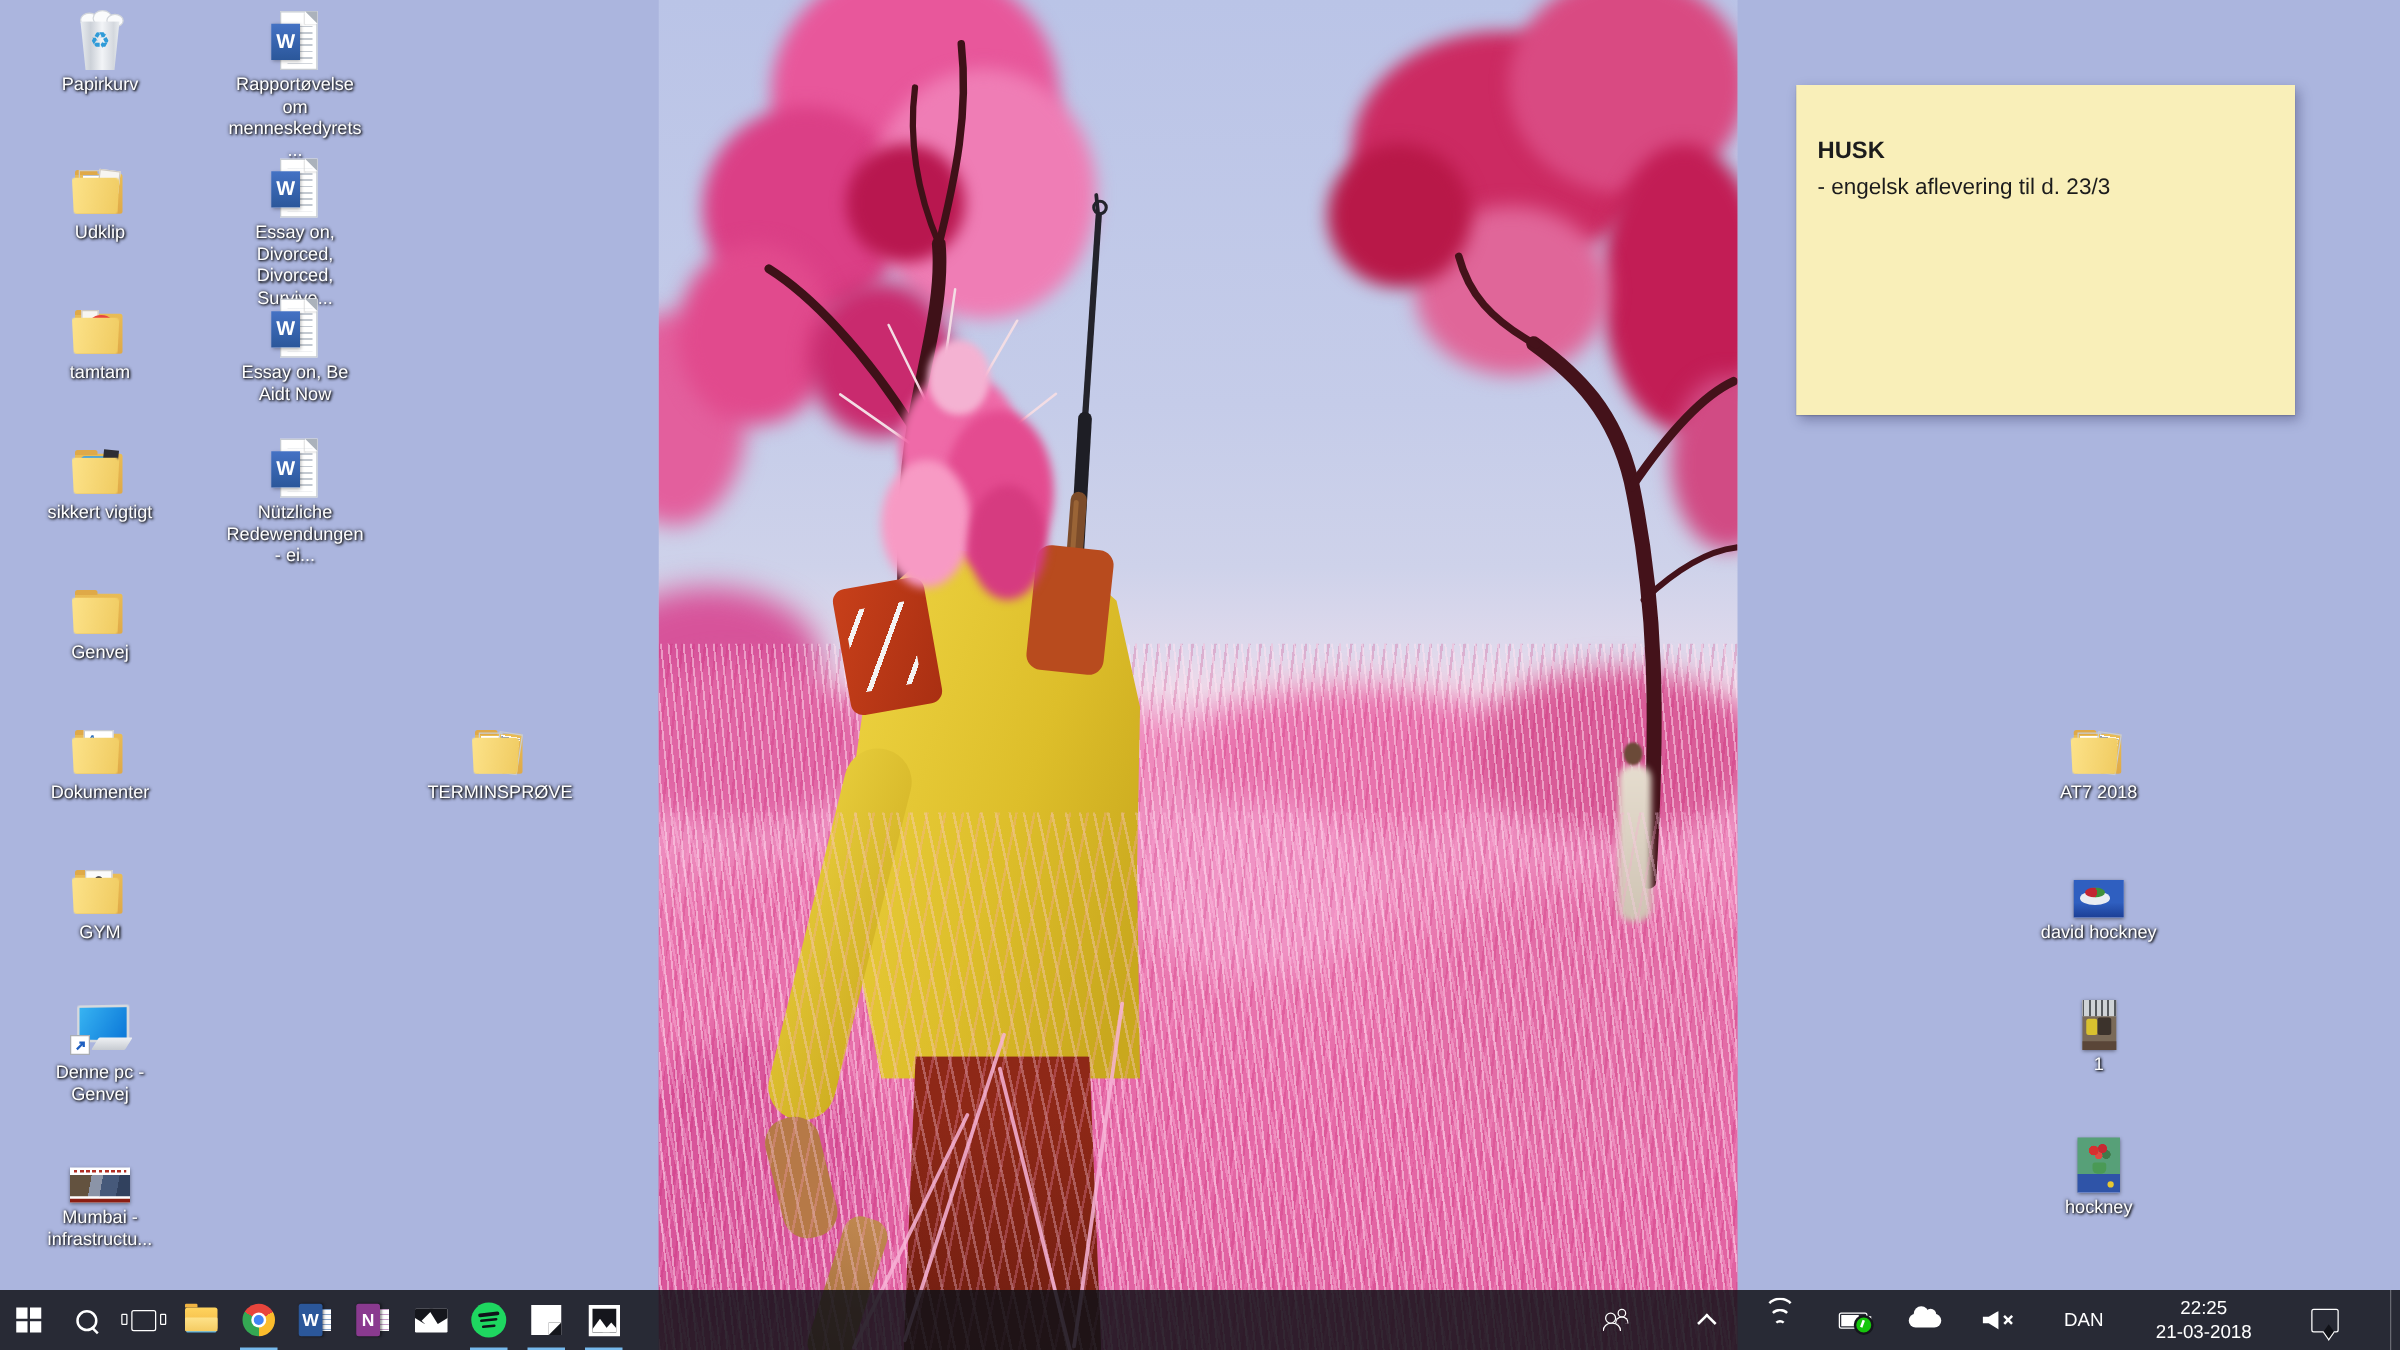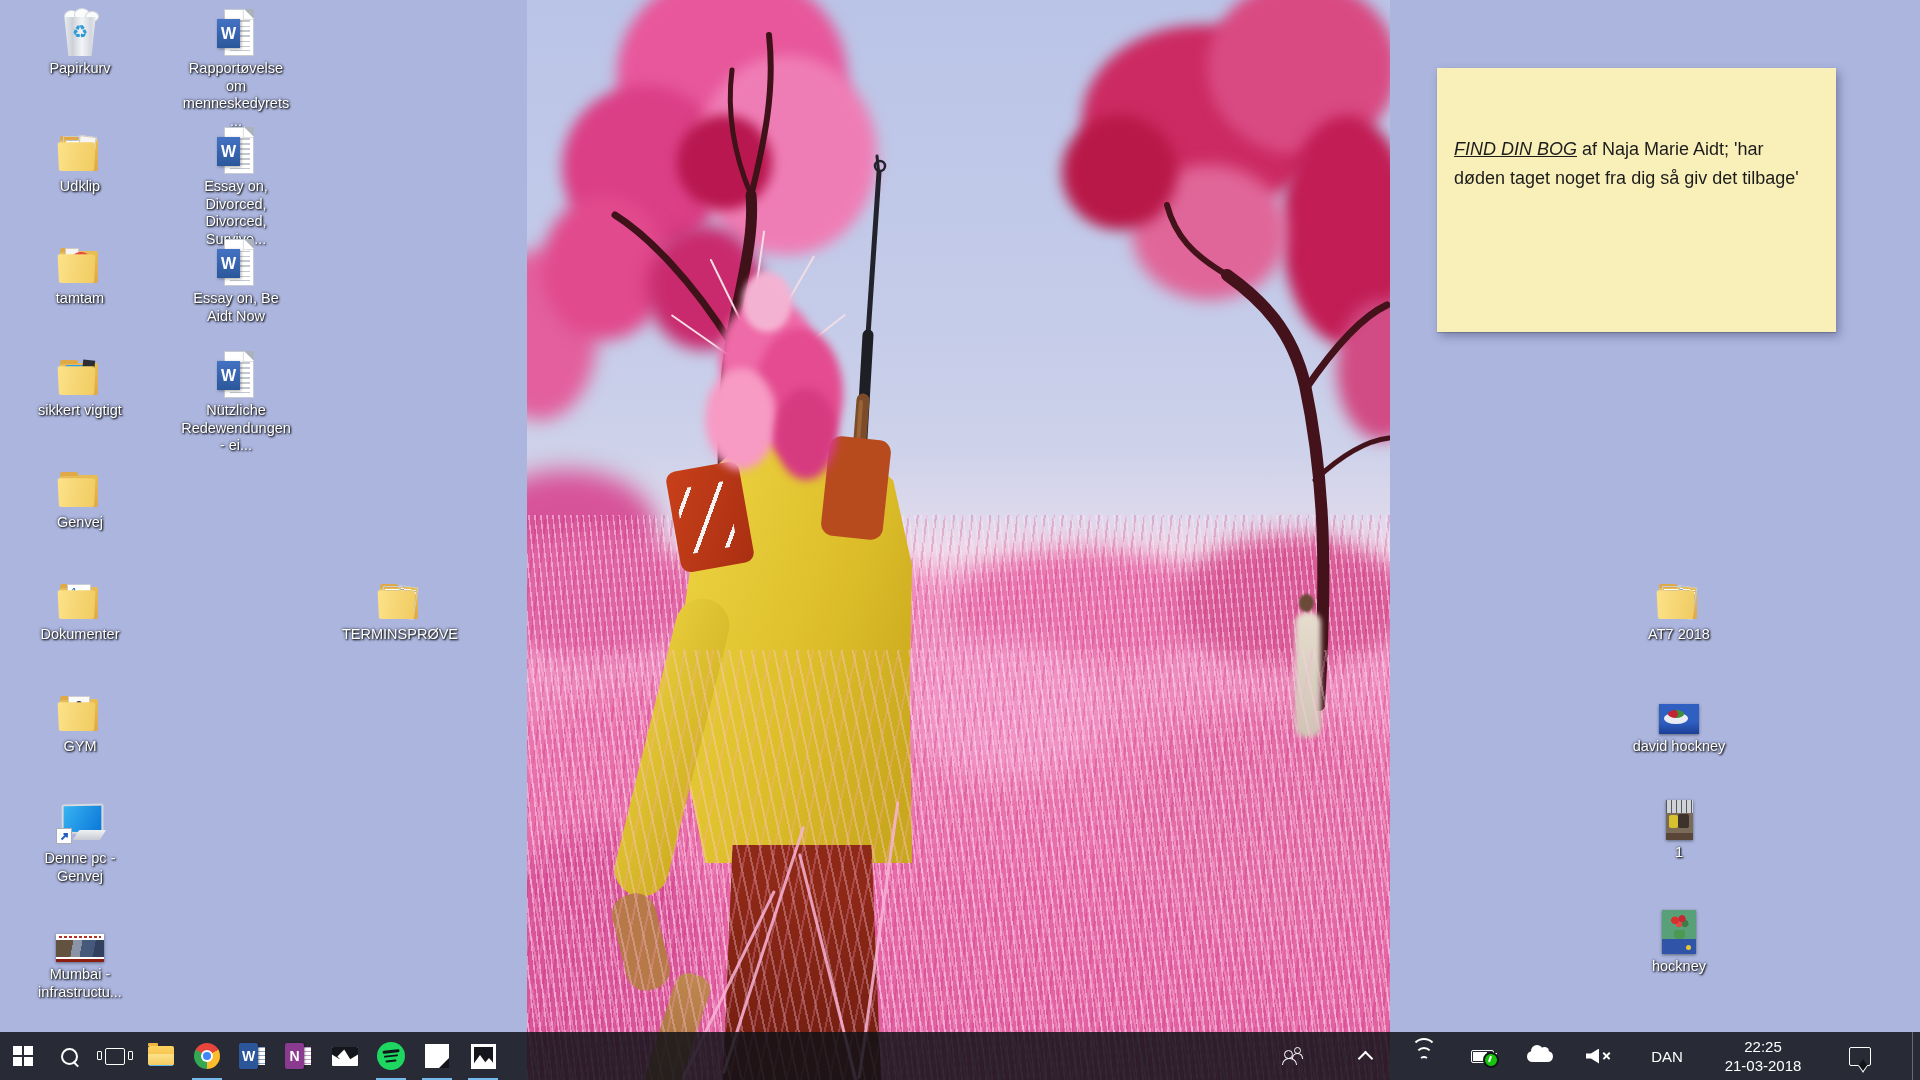--- a/index.html
+++ b/index.html
@@ -561,22 +561,23 @@
         <div class="thumb th-hock">
       <span class="fl"></span>
           <span class="pot"></span>
           <span class="dot"></span>
         </div>
       </div>
     <div class="dlabel">hockney</div>
   </div>
 
   <div class="note">
+    <div class="note-title">HUSK</div>
+    <div class="note-line">- engelsk aflevering til d. 23/3</div>
     <div class="note-gap"></div>
-    <div class="note-para"><span class="note-link">FIND DIN BOG</span><span> af Naja Marie Aidt; 'har døden taget noget fra dig så giv det tilbage'</span></div>
   </div>
 
   <div class="taskbar">
     <div class="tb-left">
       <div class="tbtn">
           <span class="win">
             <b></b>
             <b></b>
             <b></b>
             <b></b>

